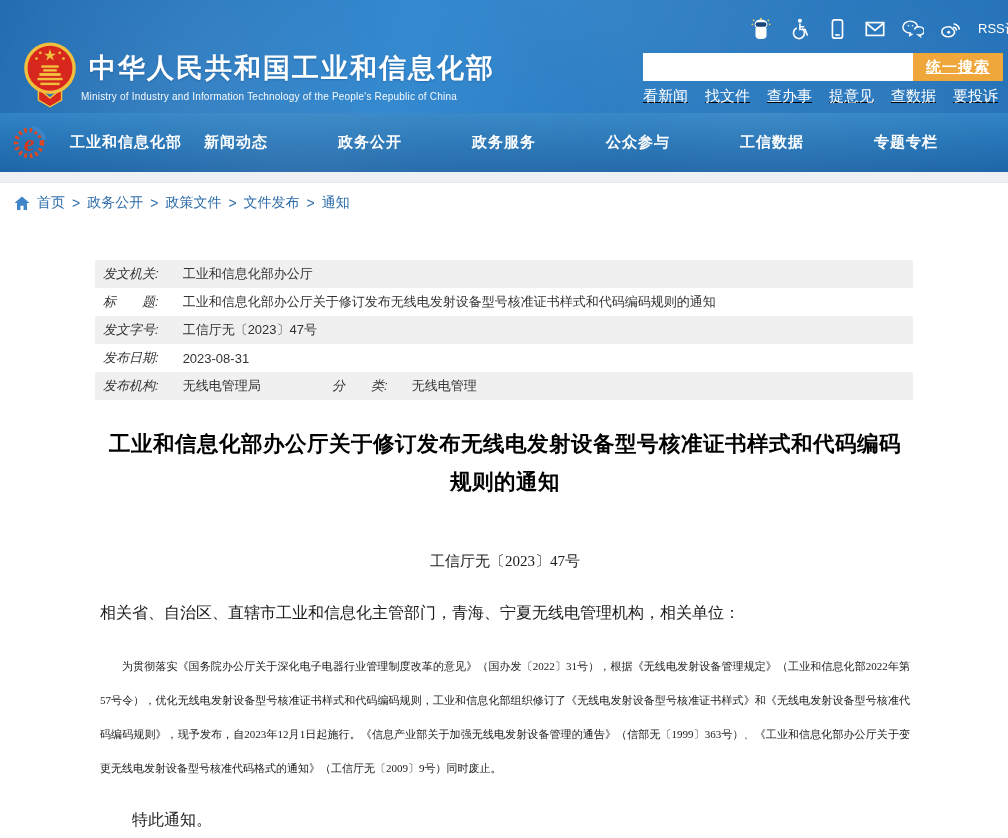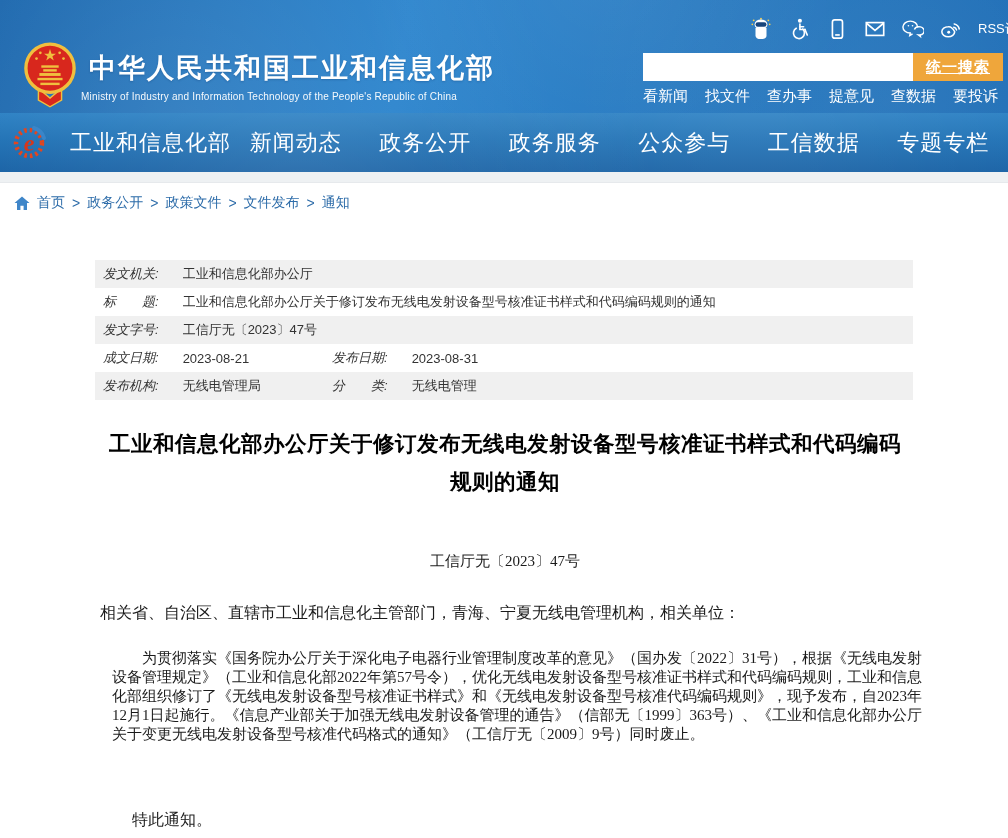--- a/index.html
+++ b/index.html
@@ -26,34 +26,34 @@
     display:flex; align-items:center; gap:16px; }
   .topbar .tb-icon { width:22px; height:24px; display:inline-flex; align-items:center; justify-content:center; }
   .rss { color:#fff; font-size:13px; white-space:nowrap; }
 
   .search-row { position:absolute; left:643px; top:53px; width:360px; height:28px; display:flex; }
   .search-input { width:270px; height:28px; border:none; outline:none; background:#fff;
     padding:0 8px; font-size:14px; }
   .search-btn { width:90px; height:28px; border:none; background:#efa63b; color:#fff;
     font-size:15px; font-weight:bold; letter-spacing:1px; cursor:pointer;
     font-family:"Liberation Sans","DejaVu Sans",sans-serif;text-decoration:underline; }
-  .quick-links { position:absolute; left:643px; top:87px; display:flex; gap:17px; }
+  .quick-links { position:absolute; left:643px; top:87px; display:flex; gap:17px;text-decoration:underline; }
   .quick-links a { color:#fff; font-size:15px; text-decoration:none; white-space:nowrap; }
 
   
   .nav { position:absolute; left:0; top:113px; width:1008px; height:59px;
     background:linear-gradient(180deg,#2e82c4 0%,#2273b6 45%,#1a63a6 100%); overflow:hidden; }
   .nav::before { content:""; position:absolute; inset:0;
     background:radial-gradient(circle at 30% 140%, rgba(255,255,255,.10), transparent 50%),
                radial-gradient(circle at 75% -40%, rgba(255,255,255,.08), transparent 45%); }
   .nav-logo { position:absolute; left:12px; top:11px; width:36px; height:36px; }
   .nav-items { position:absolute; left:70px; right:0; top:0; height:100%;
     display:flex; justify-content:space-around; align-items:center; }
-  .nav-item { flex:1; text-align:center; color:#fff; font-size:22px; letter-spacing:1px;
-    cursor:pointer; white-space:nowrap; }
+  .nav-item { flex:1; color:#fff; font-size:15px; letter-spacing:1px;
+    cursor:pointer; white-space:nowrap;font-weight:bold; }
   .nav-strip { position:absolute; left:0; top:172px; width:1008px; height:11px;
     background:#eef1f3; border-bottom:1px solid #e6e9ec; }
 
   
   .breadcrumb { position:absolute; left:14px; top:193px; height:20px; display:flex;
     align-items:center; gap:7px; font-size:14px; color:#2d6ca9; }
   .crumb { color:#2d6ca9; text-decoration:none; cursor:pointer; }
   .crumb-sep { color:#2d6ca9; }
 
   
@@ -69,22 +69,22 @@
 
   
   .article { position:absolute; left:100px; top:0; width:810px;
     font-family:"Liberation Serif","DejaVu Serif",serif; }
   .article-title { position:absolute; left:0; top:425px; width:810px; text-align:center;
     font-size:21.5px; line-height:38px; font-weight:bold; color:#000;
     font-family:"Liberation Sans","DejaVu Sans",sans-serif; letter-spacing:.5px; }
   .doc-number { position:absolute; left:0; top:552px; width:810px; text-align:center;
     font-size:15px; color:#1a1a1a; }
   .salutation { position:absolute; left:0; top:603px; width:810px; font-size:16px; color:#1a1a1a; }
-  .body-para { position:absolute; left:12px; top:649px; width:810px; font-size:15px;
-    line-height:19px; color:#1a1a1a; text-indent:2em; text-align:justify; }
+  .body-para { position:absolute; left:0; top:649px; width:810px; font-size:11px;
+    line-height:34px; color:#1a1a1a; text-indent:2em; text-align:justify; }
   .closing { position:absolute; left:0; top:810px; width:810px; font-size:16px;
     color:#1a1a1a; text-indent:2em; }
 </style>
 </head>
 <body>
 
 <div class="stage">
 
   <div class="header">
     <svg class="emblem" viewBox="0 0 56 70">
@@ -219,24 +219,20 @@
         <span class="meta-value">工业和信息化部办公厅关于修订发布无线电发射设备型号核准证书样式和代码编码规则的通知</span>
       </div>
     </div>
     <div class="meta-row">
       <div class="meta-cell">
         <span class="meta-label">发文字号:</span>
         <span class="meta-value">工信厅无〔2023〕47号</span>
       </div>
     </div>
     <div class="meta-row">
-      <div class="meta-cell col1">
-        <span class="meta-label">成文日期:</span>
-        <span class="meta-value">2023-08-21</span>
-      </div>
       <div class="meta-cell">
         <span class="meta-label">发布日期:</span>
         <span class="meta-value">2023-08-31</span>
       </div>
     </div>
     <div class="meta-row">
       <div class="meta-cell col1">
         <span class="meta-label">发布机构:</span>
         <span class="meta-value">无线电管理局</span>
       </div>

